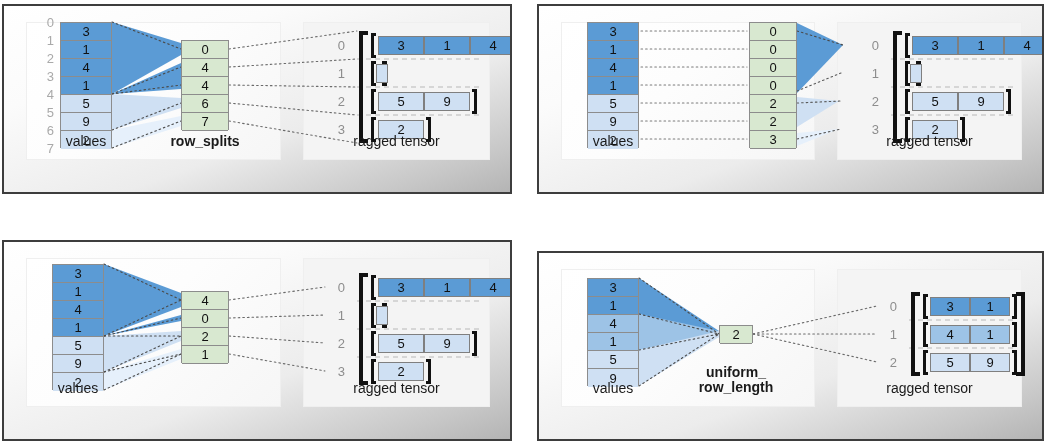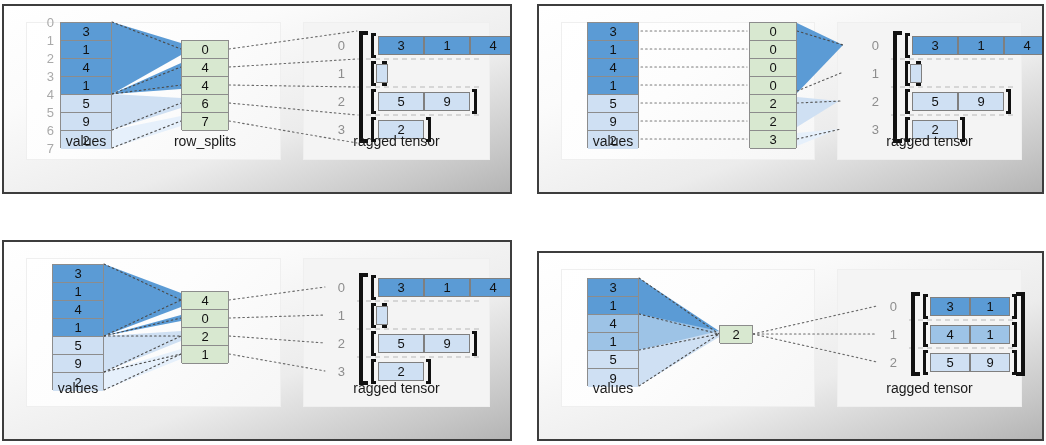--- a/index.html
+++ b/index.html
@@ -31,21 +31,21 @@
 
   
   .idxlist{position:absolute;}
   .idx{position:absolute;right:0;font-size:13px;color:#a9a9a9;line-height:1;transform:translateY(-50%);}
 
   
   .rowidx{position:absolute;font-size:13px;color:#8d8d8d;line-height:1;transform:translateY(-50%);text-align:right;}
 
   
   .caption{position:absolute;font-size:14px;color:#1a1a1a;line-height:1.1;text-align:center;white-space:pre-line;}
-  .caption.bold{font-weight:normal;}
+  .caption.bold{font-weight:bold;}
 
   
   svg.ov{position:absolute;left:0;top:0;pointer-events:none;}
 
   
   .rrow{position:absolute;display:flex;}
   .rcell{box-sizing:border-box;border:1px solid #7f7f7f;display:flex;align-items:center;
          justify-content:center;font-size:13px;color:#111;line-height:1;}
 </style>
 </head>
@@ -350,15 +350,17 @@
       <div style="position: absolute; left: 384px; top: 96.5px; width: 94px; height: 25px; box-sizing: border-box; border-width: 3px; border-style: solid; border-color: transparent rgb(17, 17, 17); border-image: initial;"></div>
       <div style="position: absolute; width: 5px; height: 3px; background: rgb(17, 17, 17); left: 384px; top: 96.5px;"></div>
       <div style="position: absolute; width: 5px; height: 3px; background: rgb(17, 17, 17); left: 384px; top: 118.5px;"></div>
       <div style="position: absolute; width: 5px; height: 3px; background: rgb(17, 17, 17); left: 473px; top: 96.5px;"></div>
       <div style="position: absolute; width: 5px; height: 3px; background: rgb(17, 17, 17); left: 473px; top: 118.5px;"></div>
       <div class="rrow" style="left: 391px; top: 99.5px;">
         <div class="rcell" style="width: 40px; height: 19px; background: rgb(207, 224, 243);">5</div>
         <div class="rcell" style="width: 40px; height: 19px; background: rgb(207, 224, 243);">9</div>
       </div>
       <div class="caption" style="left: 22px; top: 128px; width: 104px;">values</div>
+      <div class="caption bold" style="left: 128px; top: 112px; width: 138px;">uniform_
+row_length</div>
       <div class="caption" style="left: 298px; top: 128px; width: 185px;">ragged tensor</div>
     </div>
   </div>
 
 </body></html>

